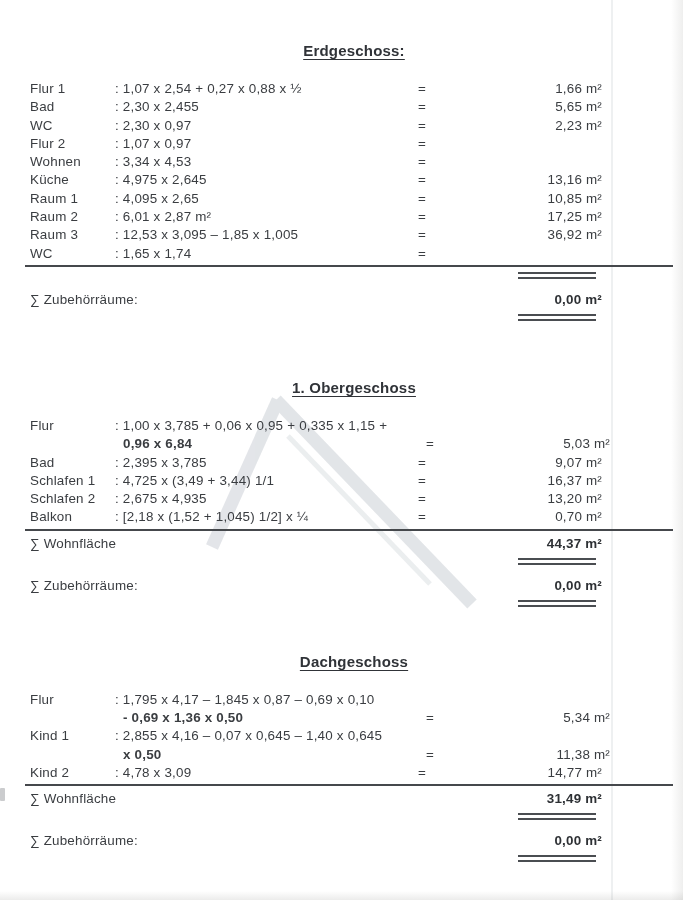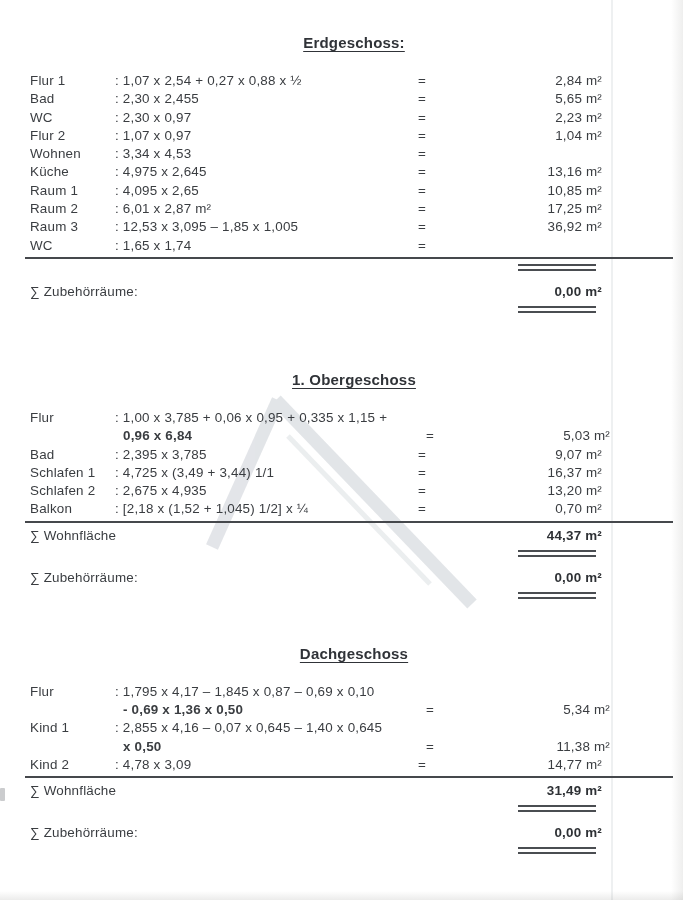--- a/index.html
+++ b/index.html
@@ -15,21 +15,21 @@
   }
   .content{position:relative;z-index:2;}
   
   .watermark{position:absolute;left:170px;top:392px;width:330px;height:225px;z-index:1;}
   .scanline{position:absolute;left:611px;top:0;width:2px;height:900px;background:#eef0f1;z-index:0;}
   .edge-right{position:absolute;right:0;top:0;width:12px;height:900px;background:linear-gradient(to right,rgba(120,120,115,0),rgba(120,120,115,0.12));z-index:3;}
   .edge-bottom{position:absolute;left:0;bottom:0;width:683px;height:9px;background:linear-gradient(to bottom,rgba(120,120,115,0),rgba(120,120,115,0.14));z-index:3;}
   .speck{position:absolute;left:0;top:788px;width:5px;height:13px;background:#8b8e92;opacity:.45;border-radius:1px;z-index:3;}
 
   section .title{
-    margin:4px;padding-left:25px;
+    margin:12px;padding-left:25px;
     text-align:center;
     font-size:15px;font-weight:bold;color:#303338;
     line-height:18px;
     text-decoration:underline;
     text-underline-offset:3px;
   }
   .sec1{padding-top:30px;}
   .sec2{margin-top:58px;}
   .sec3{margin-top:46px;}
   .table{margin:20px 81px 0 30px;}
@@ -73,39 +73,38 @@
   <div class="content">
 
     <section class="sec1">
       <h2 class="title">Erdgeschoss:</h2>
       <div class="table">
 
         <div class="row">
           <span class="c-label">Flur 1</span>
           <span class="c-formula">: 1,07 x 2,54 + 0,27 x 0,88 x ½</span>
           <span class="c-eq">=</span>
-          <span class="c-value">2,84 m²</span>
+          <span class="c-value">1,66 m²</span>
         </div>
         <div class="row">
           <span class="c-label">Bad</span>
           <span class="c-formula">: 2,30 x 2,455</span>
           <span class="c-eq">=</span>
           <span class="c-value">5,65 m²</span>
         </div>
         <div class="row">
           <span class="c-label">WC</span>
           <span class="c-formula">: 2,30 x 0,97</span>
           <span class="c-eq">=</span>
           <span class="c-value">2,23 m²</span>
         </div>
         <div class="row">
           <span class="c-label">Flur 2</span>
           <span class="c-formula">: 1,07 x 0,97</span>
           <span class="c-eq">=</span>
-          <span class="c-value">1,04 m²</span>
         </div>
         <div class="row">
           <span class="c-label">Wohnen</span>
           <span class="c-formula">: 3,34 x 4,53</span>
           <span class="c-eq">=</span>
         </div>
         <div class="row">
           <span class="c-label">Küche</span>
           <span class="c-formula">: 4,975 x 2,645</span>
           <span class="c-eq">=</span>

